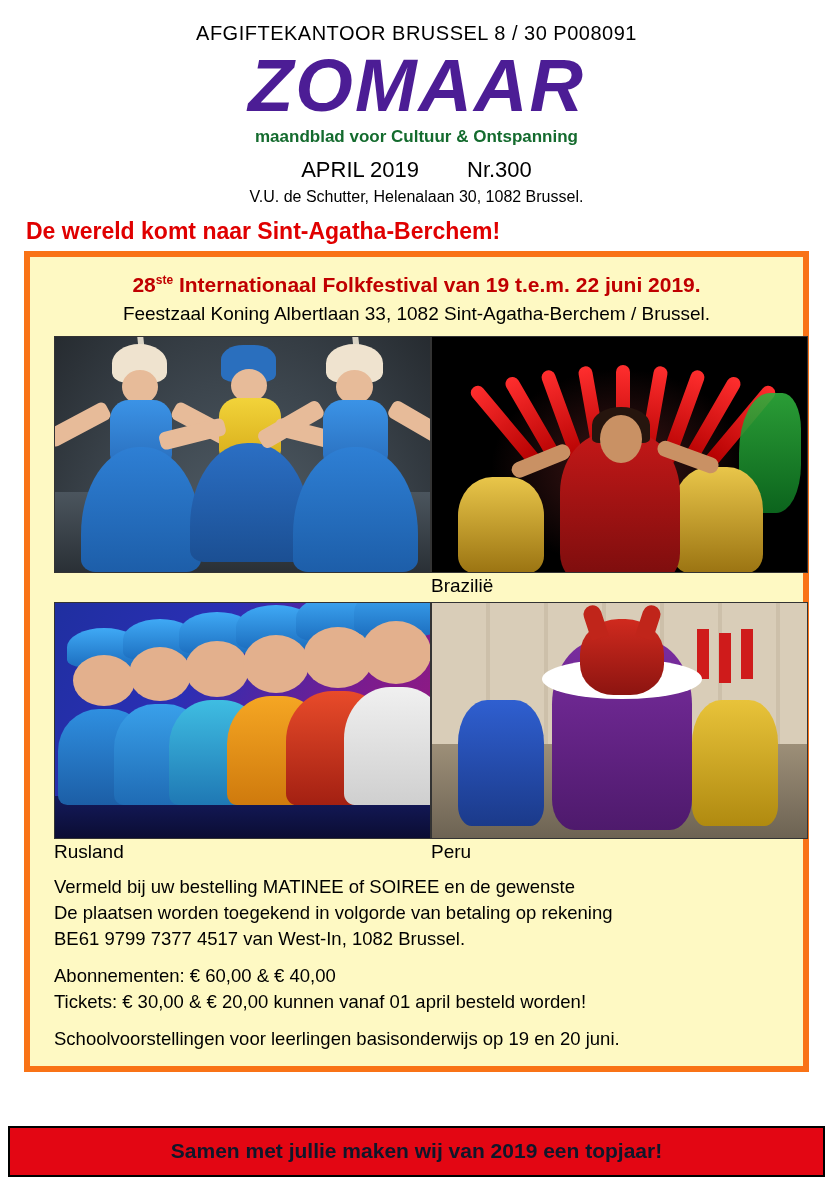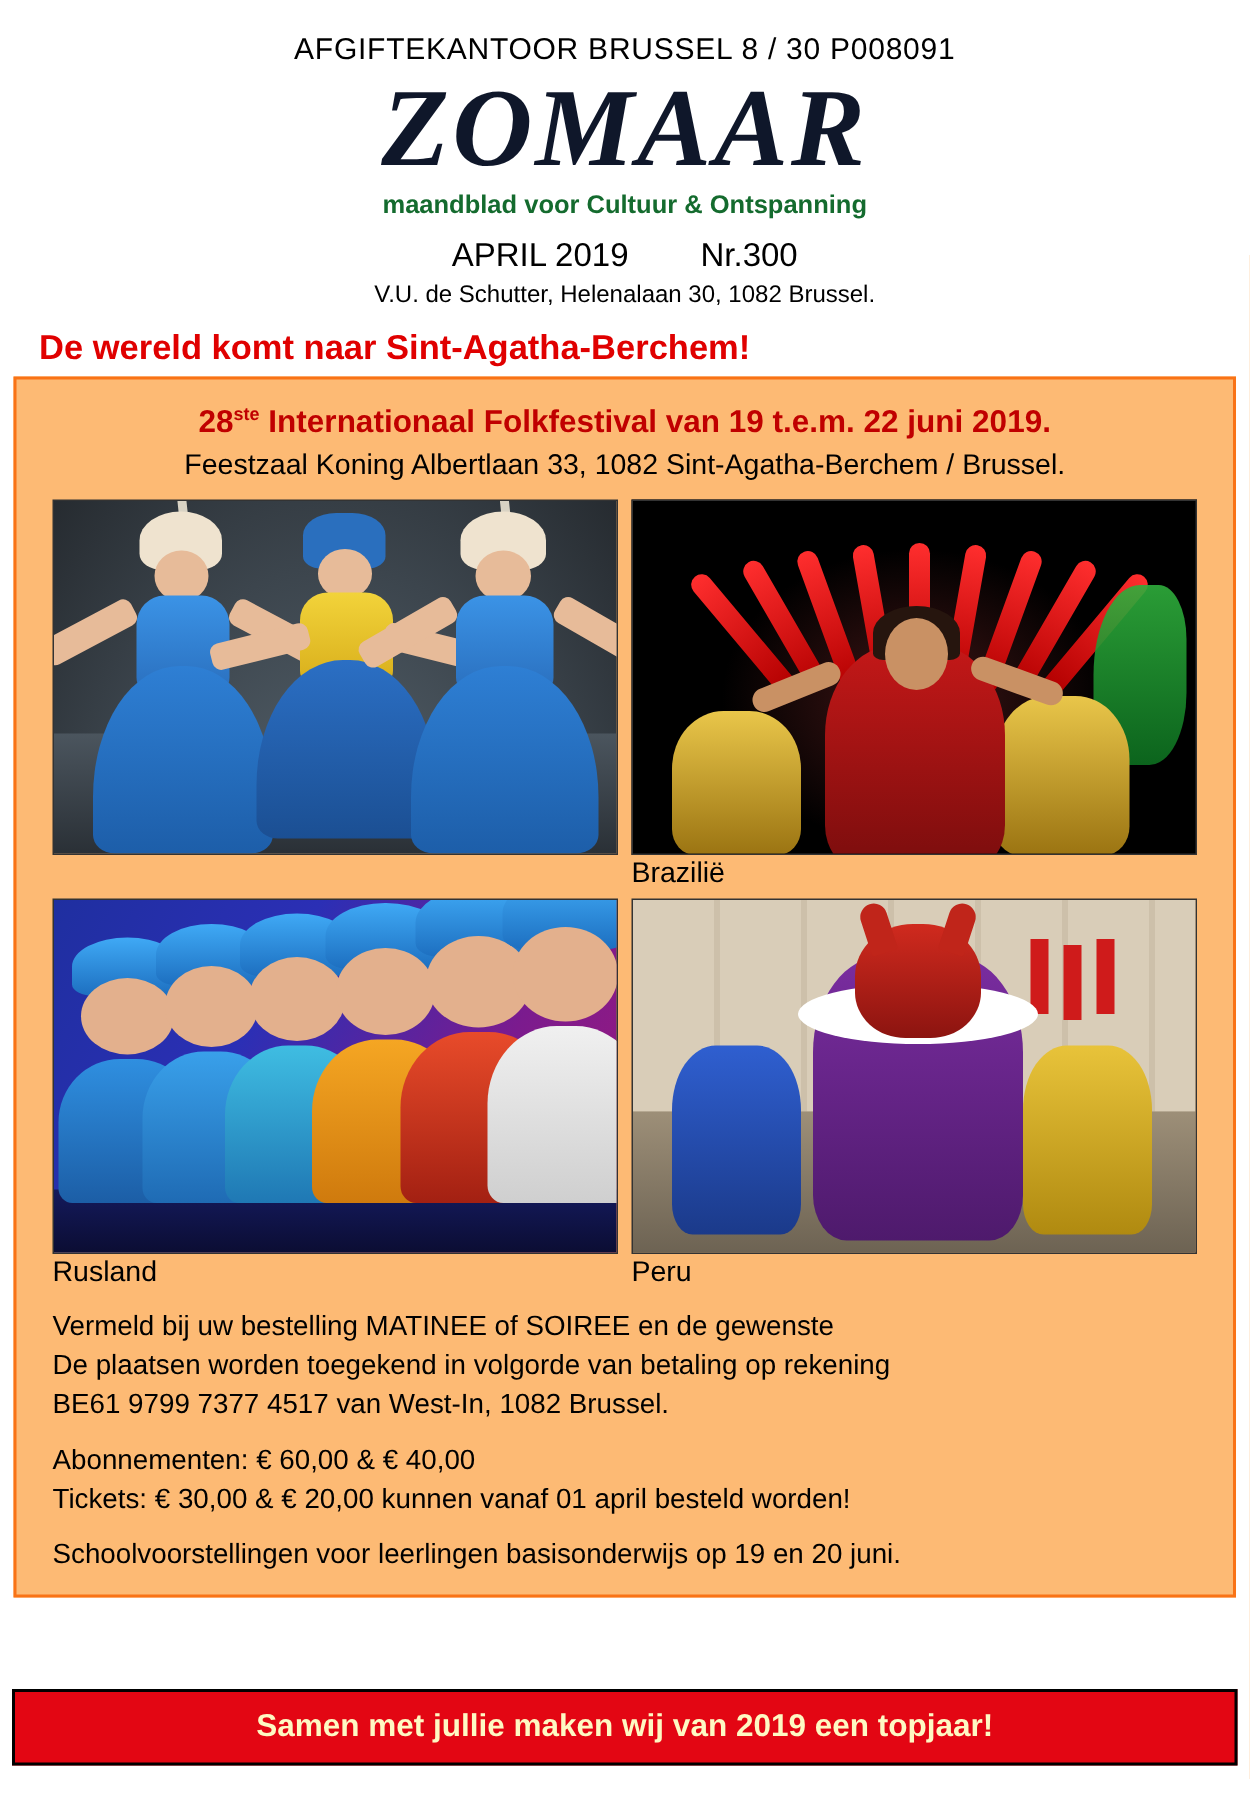--- a/index.html
+++ b/index.html
@@ -26,26 +26,26 @@
     text-align: center;
     padding-top: 22px;
   }
   .afgiftekantoor {
     font-size: 20px;
     letter-spacing: 0.5px;
     color: #000;
     text-align: center;
   }
   .zomaar {
-    font-family: Liberation Serif, serif;
+    font-family: Liberation Sans, sans-serif;
     font-weight: bold;
     font-style: italic;
     font-size: 74px;
     line-height: 78px;
-    color: #0f172a;
+    color: #4c1d95;
     letter-spacing: 2px;
     margin-top: 2px;
   }
   .subtitle {
     font-size: 17px;
     font-weight: bold;
     color: #146b2e;
     margin-top: 2px;
   }
   .issue-line {
@@ -65,23 +65,23 @@
   .headline {
     font-size: 23px;
     font-weight: bold;
     color: #e00000;
     margin: 12px 0 6px 26px;
   }
 
   
   .poster {
     position: relative;
-    margin: 0 9px;
-    background: #fdba74;
-    border: 2px solid #f97316;
+    margin: 0 24px;
+    background: #fef9c3;
+    border: 6px solid #f97316;
     padding: 10px 24px 14px 24px;
     box-sizing: border-box;
   }
   .poster-title {
     text-align: center;
     font-size: 21px;
     font-weight: bold;
     color: #c00000;
     line-height: 26px;
   }
@@ -281,21 +281,21 @@
     right: 8px;
     bottom: 18px;
     background: #e30613;
     border: 2px solid #000000;
     text-align: center;
     padding: 11px 0 12px 0;
   }
   .footer-text {
     font-size: 21px;
     font-weight: bold;
-    color: #fef9c3;
+    color: #0f172a;
   }
 </style>
 </head>
 <body>
 
 <div class="page">
 
   <div class="masthead">
     <div class="afgiftekantoor">AFGIFTEKANTOOR  BRUSSEL  8 / 30    P008091</div>
     <div class="zomaar">ZOMAAR</div>

